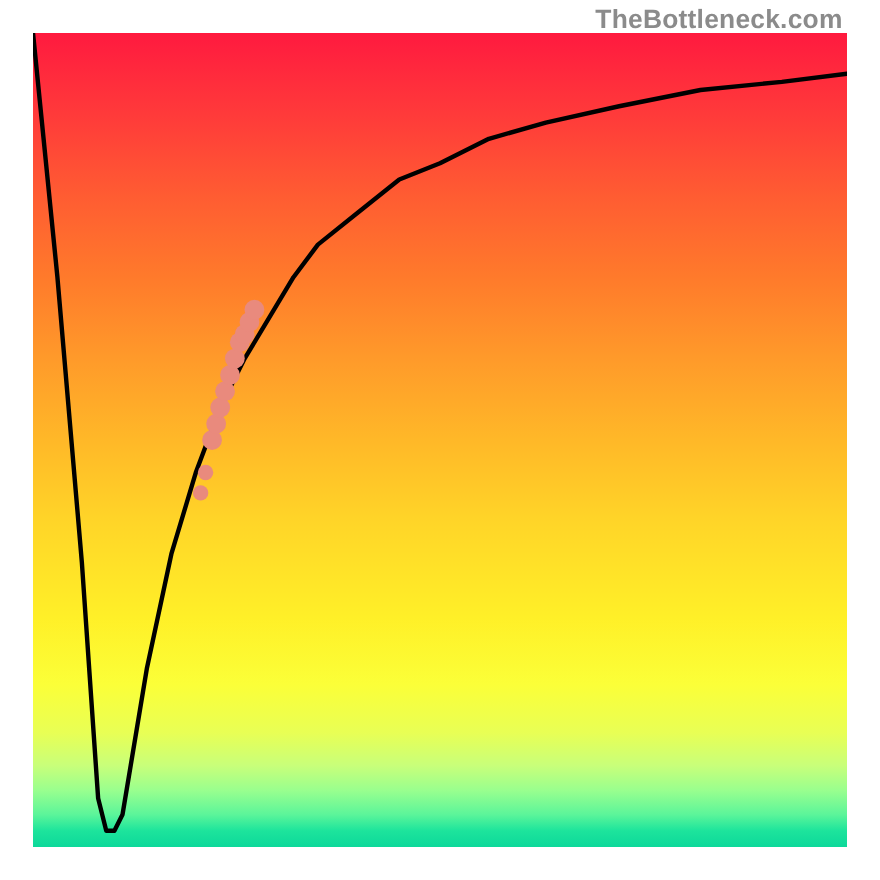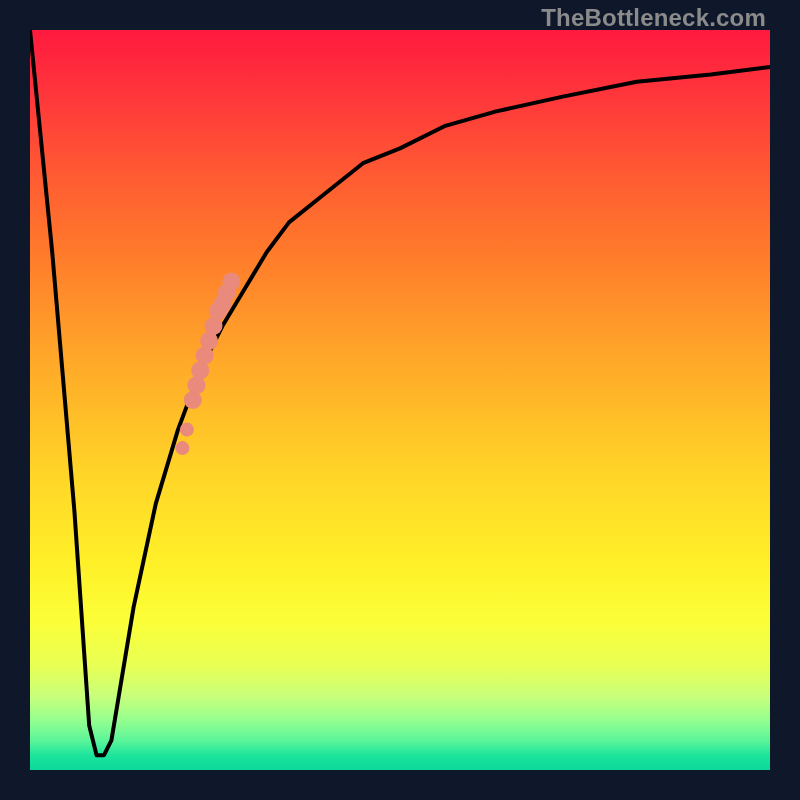--- a/index.html
+++ b/index.html
@@ -9,21 +9,21 @@
     height: 800px;
     background: #000;
     font-family: Arial, Helvetica, sans-serif;
   }
   .frame {
     position: absolute;
     top: 0;
     left: 0;
     width: 800px;
     height: 800px;
-    background: #0f172a;
+    background: #ffffff;
     text-align: center;
   }
   .plot-area {
     position: absolute;
     top: 30px;
     left: 30px;
     width: 740px;
     height: 740px;
     overflow: hidden;
   }

